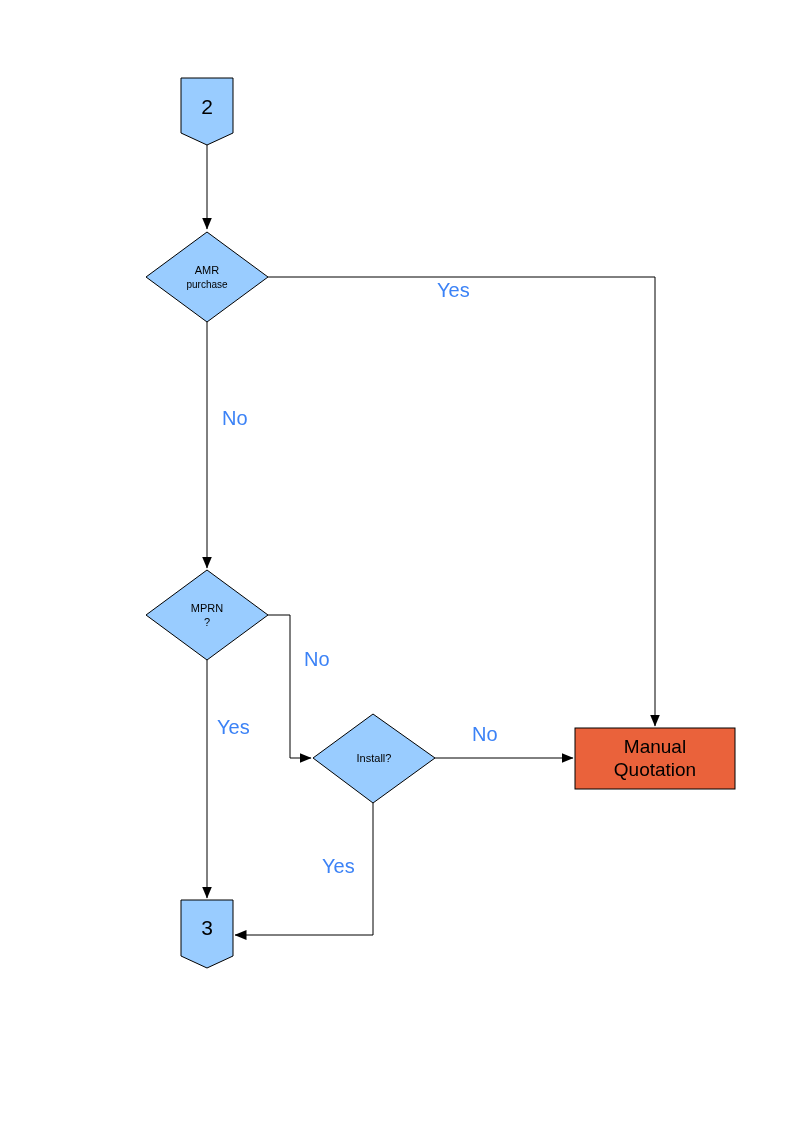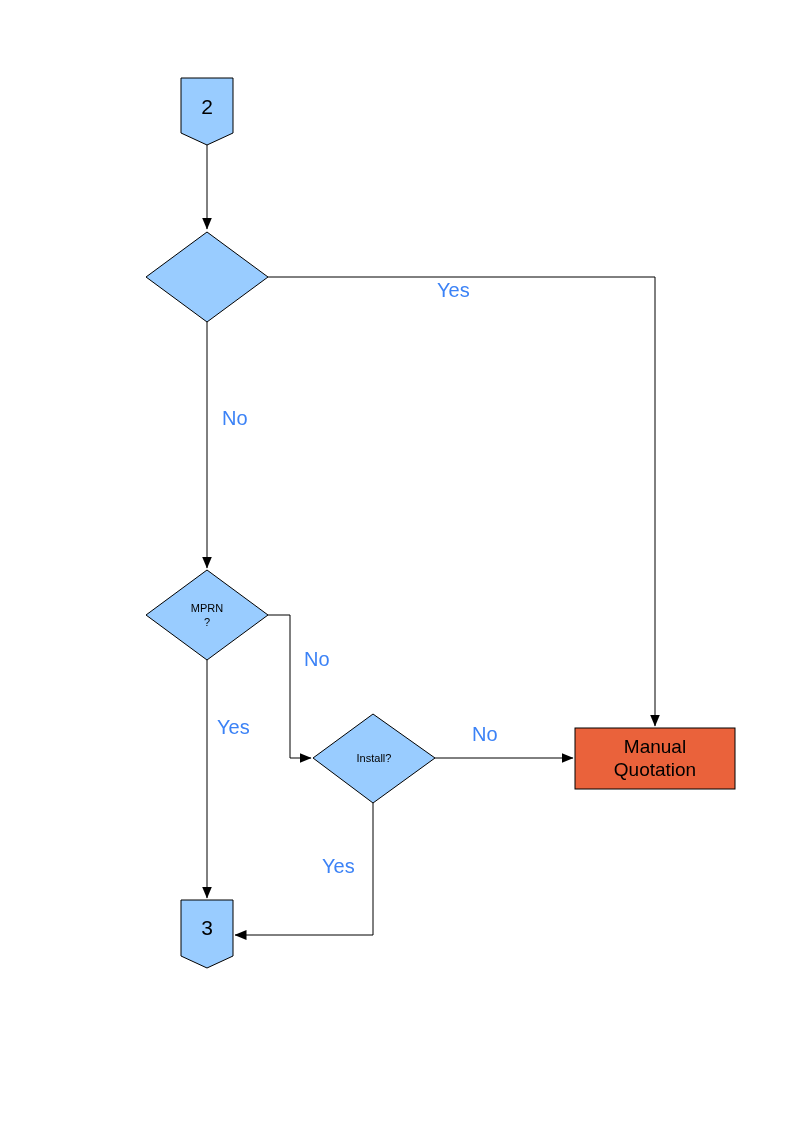--- a/index.html
+++ b/index.html
@@ -80,20 +80,24 @@
       <polygon points="207,232 268,277 207,322 146,277" fill="#99CCFF"></polygon>
       <polygon points="207,570 268,615 207,660 146,615" fill="#99CCFF"></polygon>
       <polygon points="373,714 435,758 373,803 313,758" fill="#99CCFF"></polygon>
       <rect x="575" y="728" width="160" height="61" fill="#EA623B"></rect>
       <polygon points="181,900 233,900 233,956 207,968 181,956" fill="#99CCFF"></polygon>
     </g>
   </svg>
 
   <div class="nlabel fs21" style="left:181px; top:78px; width:52px; height:57px;">2</div>
 
+  <div class="nlabel col" style="left:146px; top:232px; width:122px; height:90px;">
+    <span class="fs11">AMR</span>
+    <span class="fs10">purchase</span>
+  </div>
 
   <div class="nlabel fs11" style="left:313px; top:714px; width:122px; height:89px;">Install?</div>
 
   <div class="nlabel col" style="left:146px; top:570px; width:122px; height:90px;">
     <span class="fs11">MPRN</span>
     <span class="fs11">?</span>
   </div>
 
   <div class="nlabel col fs19" style="left:575px; top:728px; width:160px; height:61px;">
     <span>Manual</span>

